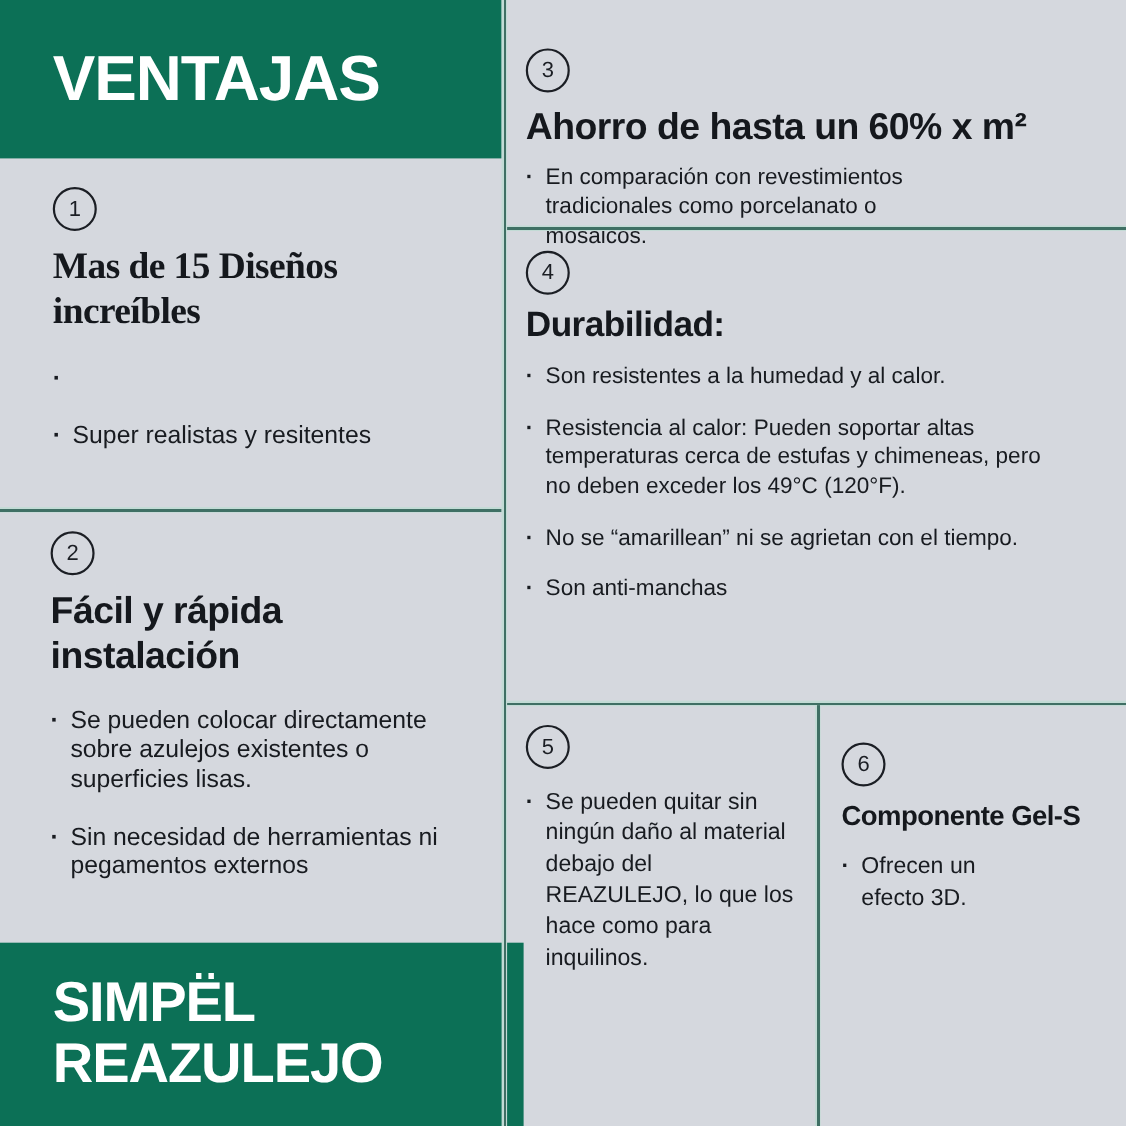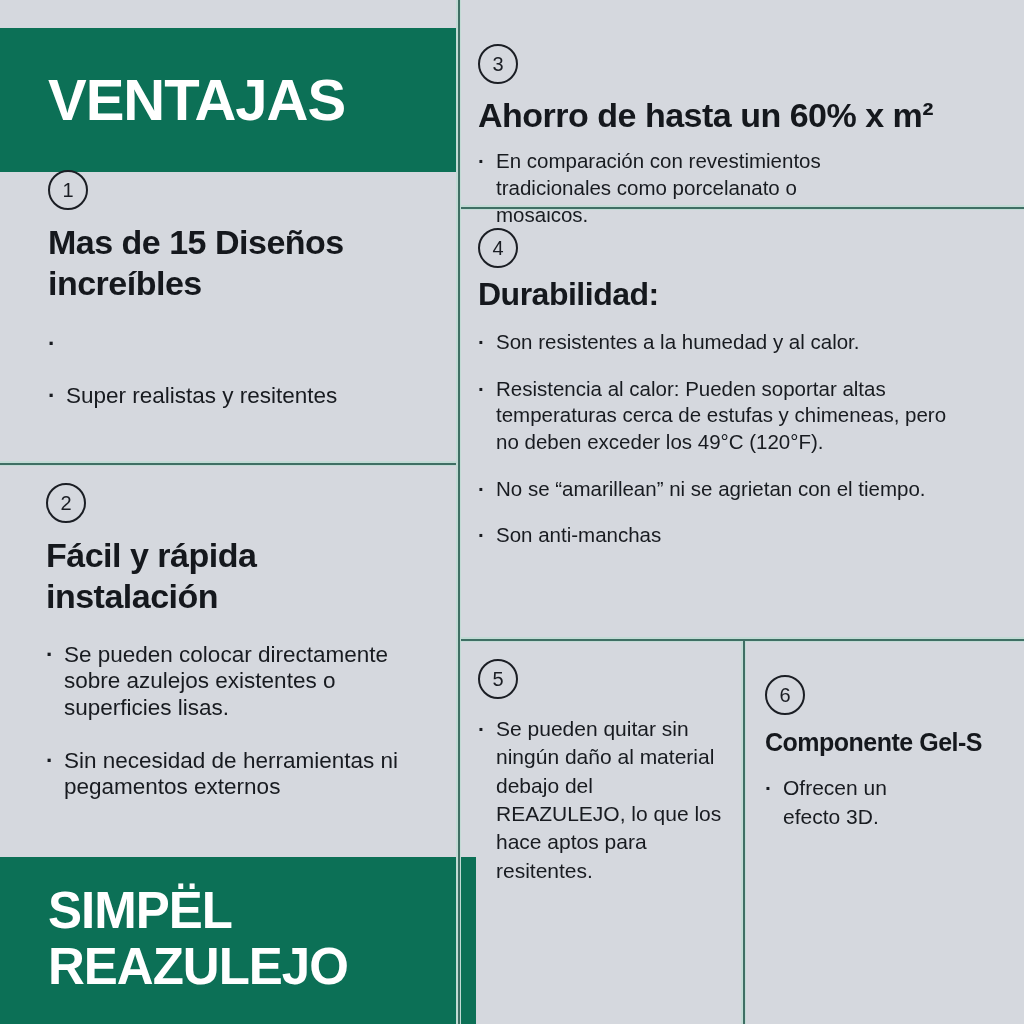--- a/index.html
+++ b/index.html
@@ -19,21 +19,21 @@
   .vdivider.main{left:456px;}
   .vdivider.bottom-split{left:741px;top:641px;}
   .hdivider{
     position:absolute;height:5px;
     background:linear-gradient(to bottom,#C2DBD5 35%,#3F6F64 35%,#3F6F64 80%,#C2DBD5 80%);
   }
   
   .header-green{
     position:absolute;left:0;top:0;width:456px;height:144px;
     background:#0C7056;display:flex;align-items:center;
-    padding-left:48px;box-sizing:border-box;margin-top:28px;
+    padding-left:48px;box-sizing:border-box;
   }
   .header-green .big-title{
     color:#FFFFFF;font-size:58px;font-weight:800;letter-spacing:-1px;line-height:1;
   }
   .footer-green{
     position:absolute;left:0;top:857px;width:476px;height:186px;
     background:#0C7056;padding:26px 0 0 48px;box-sizing:border-box;
   }
   .brand-line1{color:#FFFFFF;font-size:51px;font-weight:800;letter-spacing:-1px;line-height:1.1;}
   .brand-line2{color:#ffffff;font-size:51px;font-weight:700;letter-spacing:-1px;line-height:1.1;}
@@ -44,21 +44,21 @@
     display:flex;align-items:center;justify-content:center;
     font-size:20px;font-weight:500;color:#1B1E24;background:transparent;
   }
   .sec-title{font-weight:800;color:#15181D;letter-spacing:-0.5px;}
   .bullets{display:flex;flex-direction:column;}
   .bullet{display:flex;align-items:flex-start;}
   .bullet .dot{flex:0 0 18px;font-weight:700;line-height:inherit;}
   .bullet .b-text{flex:1 1 auto;}
   
   .sec1{left:0;top:144px;width:456px;height:318px;padding:26px 36px 0 48px;}
-  .sec1 .sec-title{font-size:34px;line-height:1.22;max-width:340px;margin-top:12px;}
+  .sec1 .sec-title{font-size:34px;line-height:1.22;max-width:340px;margin-top:12px;font-family:Liberation Serif, serif;}
   .sec1 .bullets{margin-top:26px;gap:26px;font-size:22.5px;line-height:1.18;}
   .sec1 .b-text{max-width:300px;}
   
   .sec2{left:0;top:467px;width:456px;height:371px;padding:16px 18px 0 46px;}
   .sec2 .sec-title{font-size:34px;line-height:1.22;max-width:290px;margin-top:12px;}
   .sec2 .bullets{margin-top:24px;gap:26px;font-size:22.5px;line-height:1.18;}
   .sec2 .b-text{max-width:400px;}
   
   .sec3{left:461px;top:0;width:563px;height:206px;padding:44px 20px 0 17px;}
   .sec3 .sec-title{font-size:34px;line-height:1.1;margin-top:13px;max-width:520px;}
@@ -161,21 +161,21 @@
     </div>
   </div>
 
   <div class="hdivider" style="left:459px;top:637px;width:565px;"></div>
 
   <div class="section sec5">
     <div class="num-circle">5</div>
     <div class="bullets">
       <div class="bullet">
         <span class="dot">·</span>
-        <span class="b-text">Se pueden quitar sin ningún daño al material debajo del REAZULEJO, lo que los hace aptos para resitentes.</span>
+        <span class="b-text">Se pueden quitar sin ningún daño al material debajo del REAZULEJO, lo que los hace como para inquilinos.</span>
       </div>
     </div>
   </div>
 
   <div class="section sec6">
     <div class="num-circle">6</div>
     <div class="sec-title">Componente Gel-S</div>
     <div class="bullets">
       <div class="bullet">
         <span class="dot">·</span>

